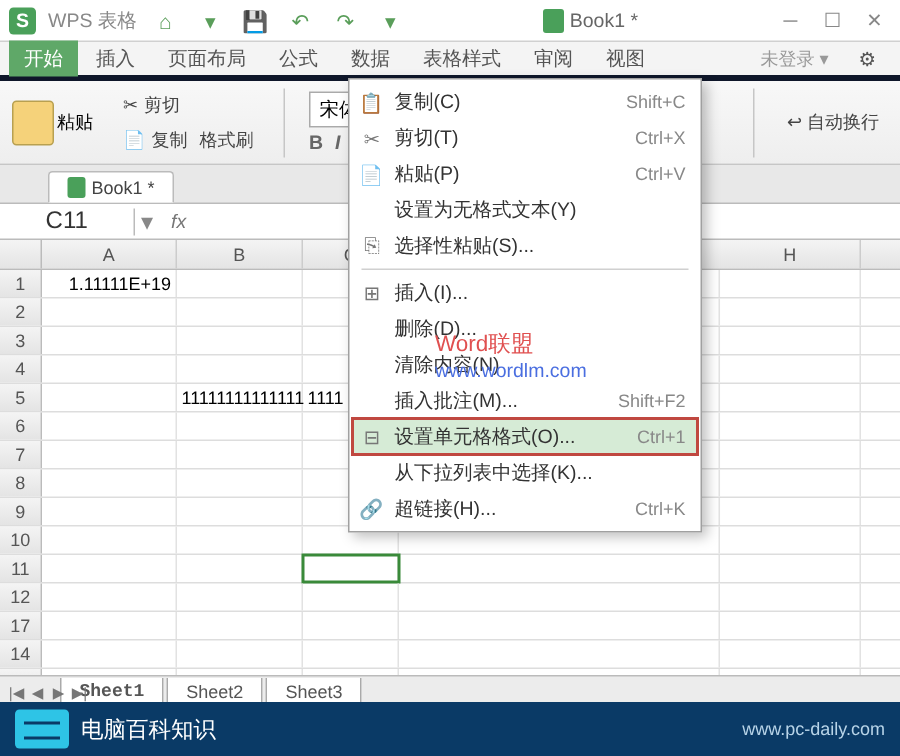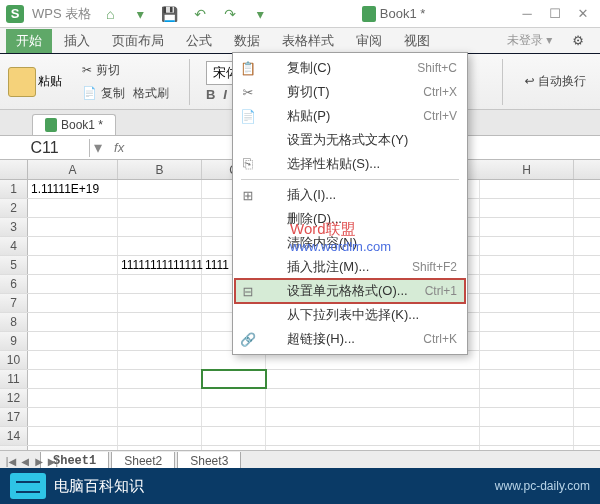--- a/index.html
+++ b/index.html
@@ -7,21 +7,21 @@
 
 .titlebar { display: flex; align-items: center; height: 28px; background: #fff; border-bottom: 1px solid #d0d0d0; padding: 0 6px; gap: 8px; }
 .app-logo { background: #4aa05a; color: #fff; font-weight: bold; font-size: 13px; width: 18px; height: 18px; display: flex; align-items: center; justify-content: center; border-radius: 3px; }
 .app-name { color: #888; font-size: 13px; }
 .qat-btn { width: 22px; height: 22px; display: flex; align-items: center; justify-content: center; font-size: 14px; color: #5a9e5a; }
 .title-center { flex: 1; text-align: center; font-size: 13px; color: #666; display: flex; align-items: center; justify-content: center; gap: 4px; }
 .doc-icon { width: 14px; height: 16px; background: #4aa05a; border-radius: 2px; display: inline-block; }
 .win-btns { display: flex; gap: 6px; }
 .win-btn { width: 22px; height: 20px; display: flex; align-items: center; justify-content: center; color: #888; font-size: 13px; }
 
-.menubar { display: flex; align-items: center; height: 26px; background: #f4f4f4; border-bottom: 1px solid #0f172a; padding: 0 6px; gap: 2px; font-size: 13px; }
+.menubar { display: flex; align-items: center; height: 26px; background: #f4f4f4; border-bottom: 4px solid #0f172a; padding: 0 6px; gap: 2px; font-size: 13px; }
 .menu-item { padding: 3px 10px; color: #555; cursor: pointer; }
 .menu-item.active { background: #5fa868; color: #fff; }
 .menu-item.selected { background: #d6e9d6; color: #333; }
 .menu-spacer { flex: 1; }
 .login-status { color: #999; font-size: 12px; padding: 0 8px; }
 
 .ribbon { height: 56px; background: linear-gradient(#f8f8f8,#eee); border-bottom: 1px solid #c6c6c6; display: flex; align-items: center; padding: 4px 8px; gap: 16px; }
 .ribbon-group { display: flex; flex-direction: column; gap: 2px; }
 .ribbon-btn { display: flex; align-items: center; gap: 4px; font-size: 12px; color: #444; padding: 2px 4px; }
 .paste-btn { display: flex; flex-direction: row; align-items: center; gap: 2px; font-size: 12px; }
@@ -53,21 +53,21 @@
 .sheet-tabs { position: absolute; bottom: 32px; left: 0; right: 0; height: 22px; background: #ececec; border-top: 1px solid #bbb; display: flex; align-items: center; padding-left: 40px; gap: 2px; font-size: 12px; }
 .nav-arrows { position: absolute; left: 4px; display: flex; gap: 0; }
 .nav-arrow { width: 14px; text-align: center; color: #777; font-size: 10px; }
 .sheet-tab { background: #fff; border: 1px solid #aaa; border-top: none; padding: 2px 12px; color: #555; }
 .sheet-tab.active { font-weight: bold; font-family: Liberation Mono, monospace; }
 
 .context-menu { position: absolute; left: 232px; top: 52px; width: 236px; background: #fff; border: 1px solid #a0a0a0; box-shadow: 3px 3px 8px rgba(0,0,0,0.25); z-index: 100; padding: 3px 2px; }
 .cm-item { display: flex; align-items: center; height: 24px; font-size: 13px; color: #333; padding: 0 8px 0 4px; gap: 6px; cursor: pointer; }
 .cm-item.highlighted { background: #d6ebd6; outline: 2px solid #c04840; outline-offset: -1px; }
 .cm-icon { width: 18px; height: 18px; display: flex; align-items: center; justify-content: center; font-size: 13px; color: #777; }
-.cm-label { flex: 1; white-space: nowrap; margin-left: 24px; }
+.cm-label { flex: 1; white-space: nowrap; }
 .cm-shortcut { font-size: 12px; color: #888; }
 .cm-sep { height: 1px; background: #d0d0d0; margin: 3px 6px; }
 
 .watermark { position: absolute; left: 290px; top: 220px; z-index: 200; font-size: 15px; color: #e05050; pointer-events: none; }
 .watermark .wm2 { color: #4a6ee0; font-size: 13px; }
 
 .footer-banner { position: absolute; bottom: 0; left: 0; right: 0; height: 36px; background: #0a3a66; color: #fff; display: flex; align-items: center; justify-content: space-between; padding: 0 10px; font-size: 15px; }
 .banner-icon { width: 36px; height: 26px; background: #2ec4e6; border-radius: 3px; margin-right: 8px; position: relative; }
 .banner-icon::after { content: ""; position: absolute; left: 6px; right: 6px; top: 8px; height: 8px; border-top: 2px solid #0a3a66; border-bottom: 2px solid #0a3a66; }
 .banner-url { font-size: 12px; color: #b8d4e8; }
@@ -161,21 +161,21 @@
     <div class="corner"></div>
   <div class="col-h" style="width: 90px;">A</div>
       <div class="col-h" style="width: 84px;">B</div>
       <div class="col-h" style="width: 64px;">C</div>
       <div style="width: 214px;"></div>
       <div class="col-h" style="width: 94px;">H</div>
     </div>
   <div class="grid-rows" id="grid-rows">
       <div class="grid-row">
         <div class="row-h">1</div>
-        <div class="cell" style="width: 90px;">1.11111E+19</div>
+        <div class="cell" style="width: 90px; text-align: right;">1.11111E+19</div>
         <div class="cell" style="width: 84px;"></div>
         <div class="cell" style="width: 64px;"></div>
         <div style="width: 214px; border-right: 1px solid rgb(226, 226, 226);"></div>
         <div class="cell" style="width: 94px;"></div>
       </div>
       <div class="grid-row">
         <div class="row-h">2</div>
         <div class="cell" style="width: 90px;"></div>
         <div class="cell" style="width: 84px;"></div>
         <div class="cell" style="width: 64px;"></div>

